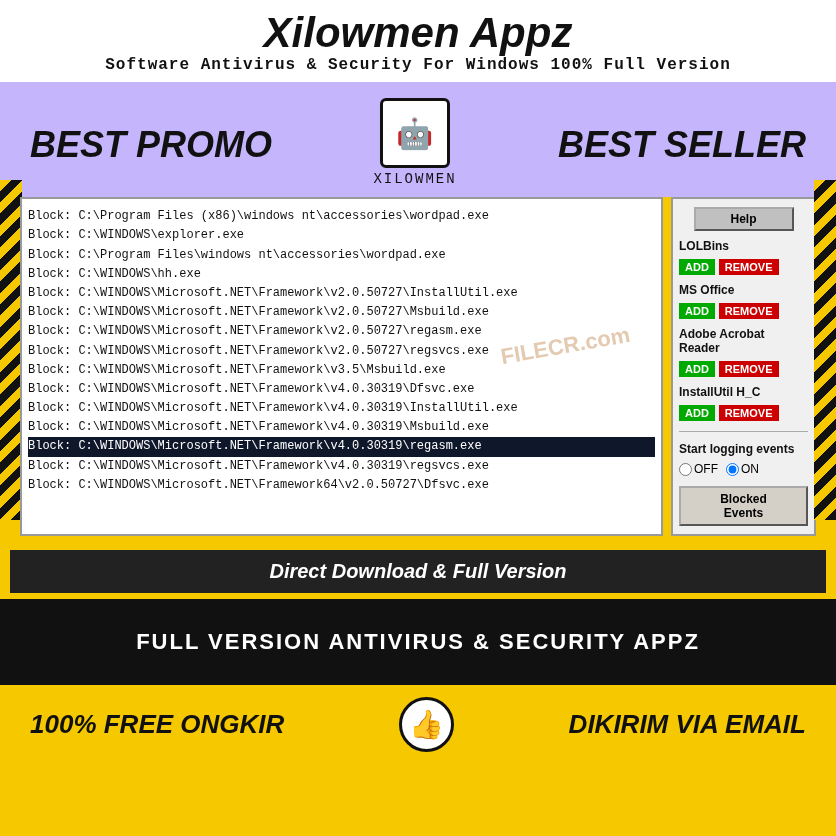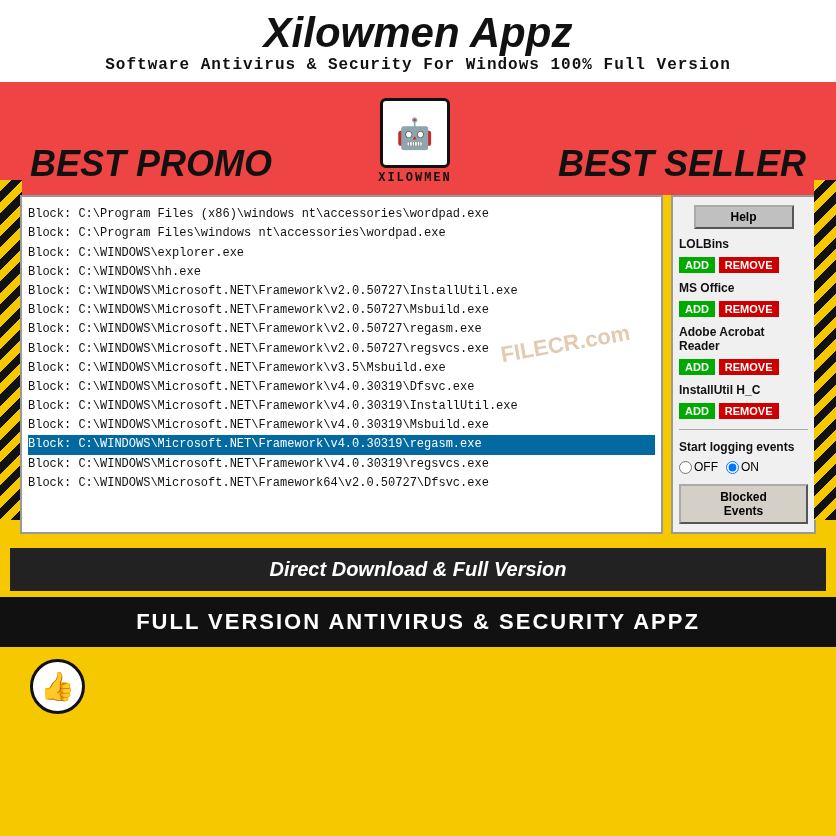--- a/index.html
+++ b/index.html
@@ -28,24 +28,24 @@
     .header-subtitle {
       font-size: 16px;
       font-weight: 700;
       color: #111;
       font-family: 'Courier New', monospace;
       letter-spacing: 1px;
     }
 
     
     .yellow-section {
-      background: #ef4444;
+      background: #c4b5fd;
       padding: 10px 30px;
       display: flex;
-      align-items: flex-end;
+      align-items: center;
       justify-content: space-between;
       gap: 10px;
     }
 
     .best-promo-label {
       font-size: 36px;
       font-weight: 900;
       color: #111;
       font-style: italic;
       white-space: nowrap;
@@ -73,22 +73,22 @@
       height: 70px;
       background: #fff;
       border: 3px solid #111;
       border-radius: 6px;
       display: flex;
       align-items: center;
       justify-content: center;
       font-size: 30px;
     }
     .logo-text {
-      font-size: 12px;
-      font-weight: 700;
+      font-size: 14px;
+      font-weight: 400;
       color: #111;
       letter-spacing: 2px;
       margin-top: 3px;
       font-family: 'Courier New', monospace;
     }
 
     
     .main-content {
       background: #f5c800;
       display: flex;
@@ -113,21 +113,21 @@
       font-family: 'Courier New', monospace;
       line-height: 1.6;
       overflow-y: auto;
       height: 310px;
     }
 
     .block-line {
       white-space: nowrap;
     }
     .block-line.highlight {
-      background: #0369a1;
+      background: #0f172a;
       color: #fff;
     }
 
     
     .filecr-watermark {
       position: absolute;
       right: 30px;
       top: 40%;
       font-size: 22px;
       font-weight: 900;
@@ -243,21 +243,21 @@
       font-weight: 900;
       font-style: italic;
       padding: 10px 20px;
       text-align: center;
       font-family: Arial, sans-serif;
     }
 
     
     .black-bottom {
       background: #111;
-      padding: 12px 30px;
+      padding: 30px 30px;
     }
     .black-bottom-title {
       font-size: 22px;
       font-weight: 900;
       color: #fff;
       text-align: center;
       letter-spacing: 2px;
       font-family: Arial, sans-serif;
     }
 
@@ -341,22 +341,22 @@
 </div>
 
 <div class="main-content">
 
   <div class="stripe-left"></div>
   <div class="stripe-right"></div>
 
   <div class="app-window">
     <div class="app-content" id="block-list">
     <div class="block-line">Block: C:\Program Files (x86)\windows nt\accessories\wordpad.exe</div>
+        <div class="block-line">Block: C:\WINDOWS\explorer.exe</div>
         <div class="block-line">Block: C:\Program Files\windows nt\accessories\wordpad.exe</div>
-        <div class="block-line">Block: C:\WINDOWS\explorer.exe</div>
         <div class="block-line">Block: C:\WINDOWS\hh.exe</div>
         <div class="block-line">Block: C:\WINDOWS\Microsoft.NET\Framework\v2.0.50727\InstallUtil.exe</div>
         <div class="block-line">Block: C:\WINDOWS\Microsoft.NET\Framework\v2.0.50727\Msbuild.exe</div>
         <div class="block-line">Block: C:\WINDOWS\Microsoft.NET\Framework\v2.0.50727\regasm.exe</div>
         <div class="block-line">Block: C:\WINDOWS\Microsoft.NET\Framework\v2.0.50727\regsvcs.exe</div>
         <div class="block-line">Block: C:\WINDOWS\Microsoft.NET\Framework\v3.5\Msbuild.exe</div>
         <div class="block-line">Block: C:\WINDOWS\Microsoft.NET\Framework\v4.0.30319\Dfsvc.exe</div>
         <div class="block-line">Block: C:\WINDOWS\Microsoft.NET\Framework\v4.0.30319\InstallUtil.exe</div>
         <div class="block-line">Block: C:\WINDOWS\Microsoft.NET\Framework\v4.0.30319\Msbuild.exe</div>
         <div class="block-line highlight">Block: C:\WINDOWS\Microsoft.NET\Framework\v4.0.30319\regasm.exe</div>
@@ -413,14 +413,16 @@
 
 <div class="bottom-yellow">
   <div class="direct-download-box">Direct Download &amp; Full Version</div>
 </div>
 
 <div class="black-bottom">
   <div class="black-bottom-title">FULL VERSION ANTIVIRUS &amp; SECURITY APPZ</div>
 </div>
 
 <div class="yellow-footer">
+  <div class="footer-left">100% FREE ONGKIR</div>
   <div class="thumb-icon">👍</div>
+  <div class="footer-right">DIKIRIM VIA EMAIL</div>
 </div>
 
 </body></html>

